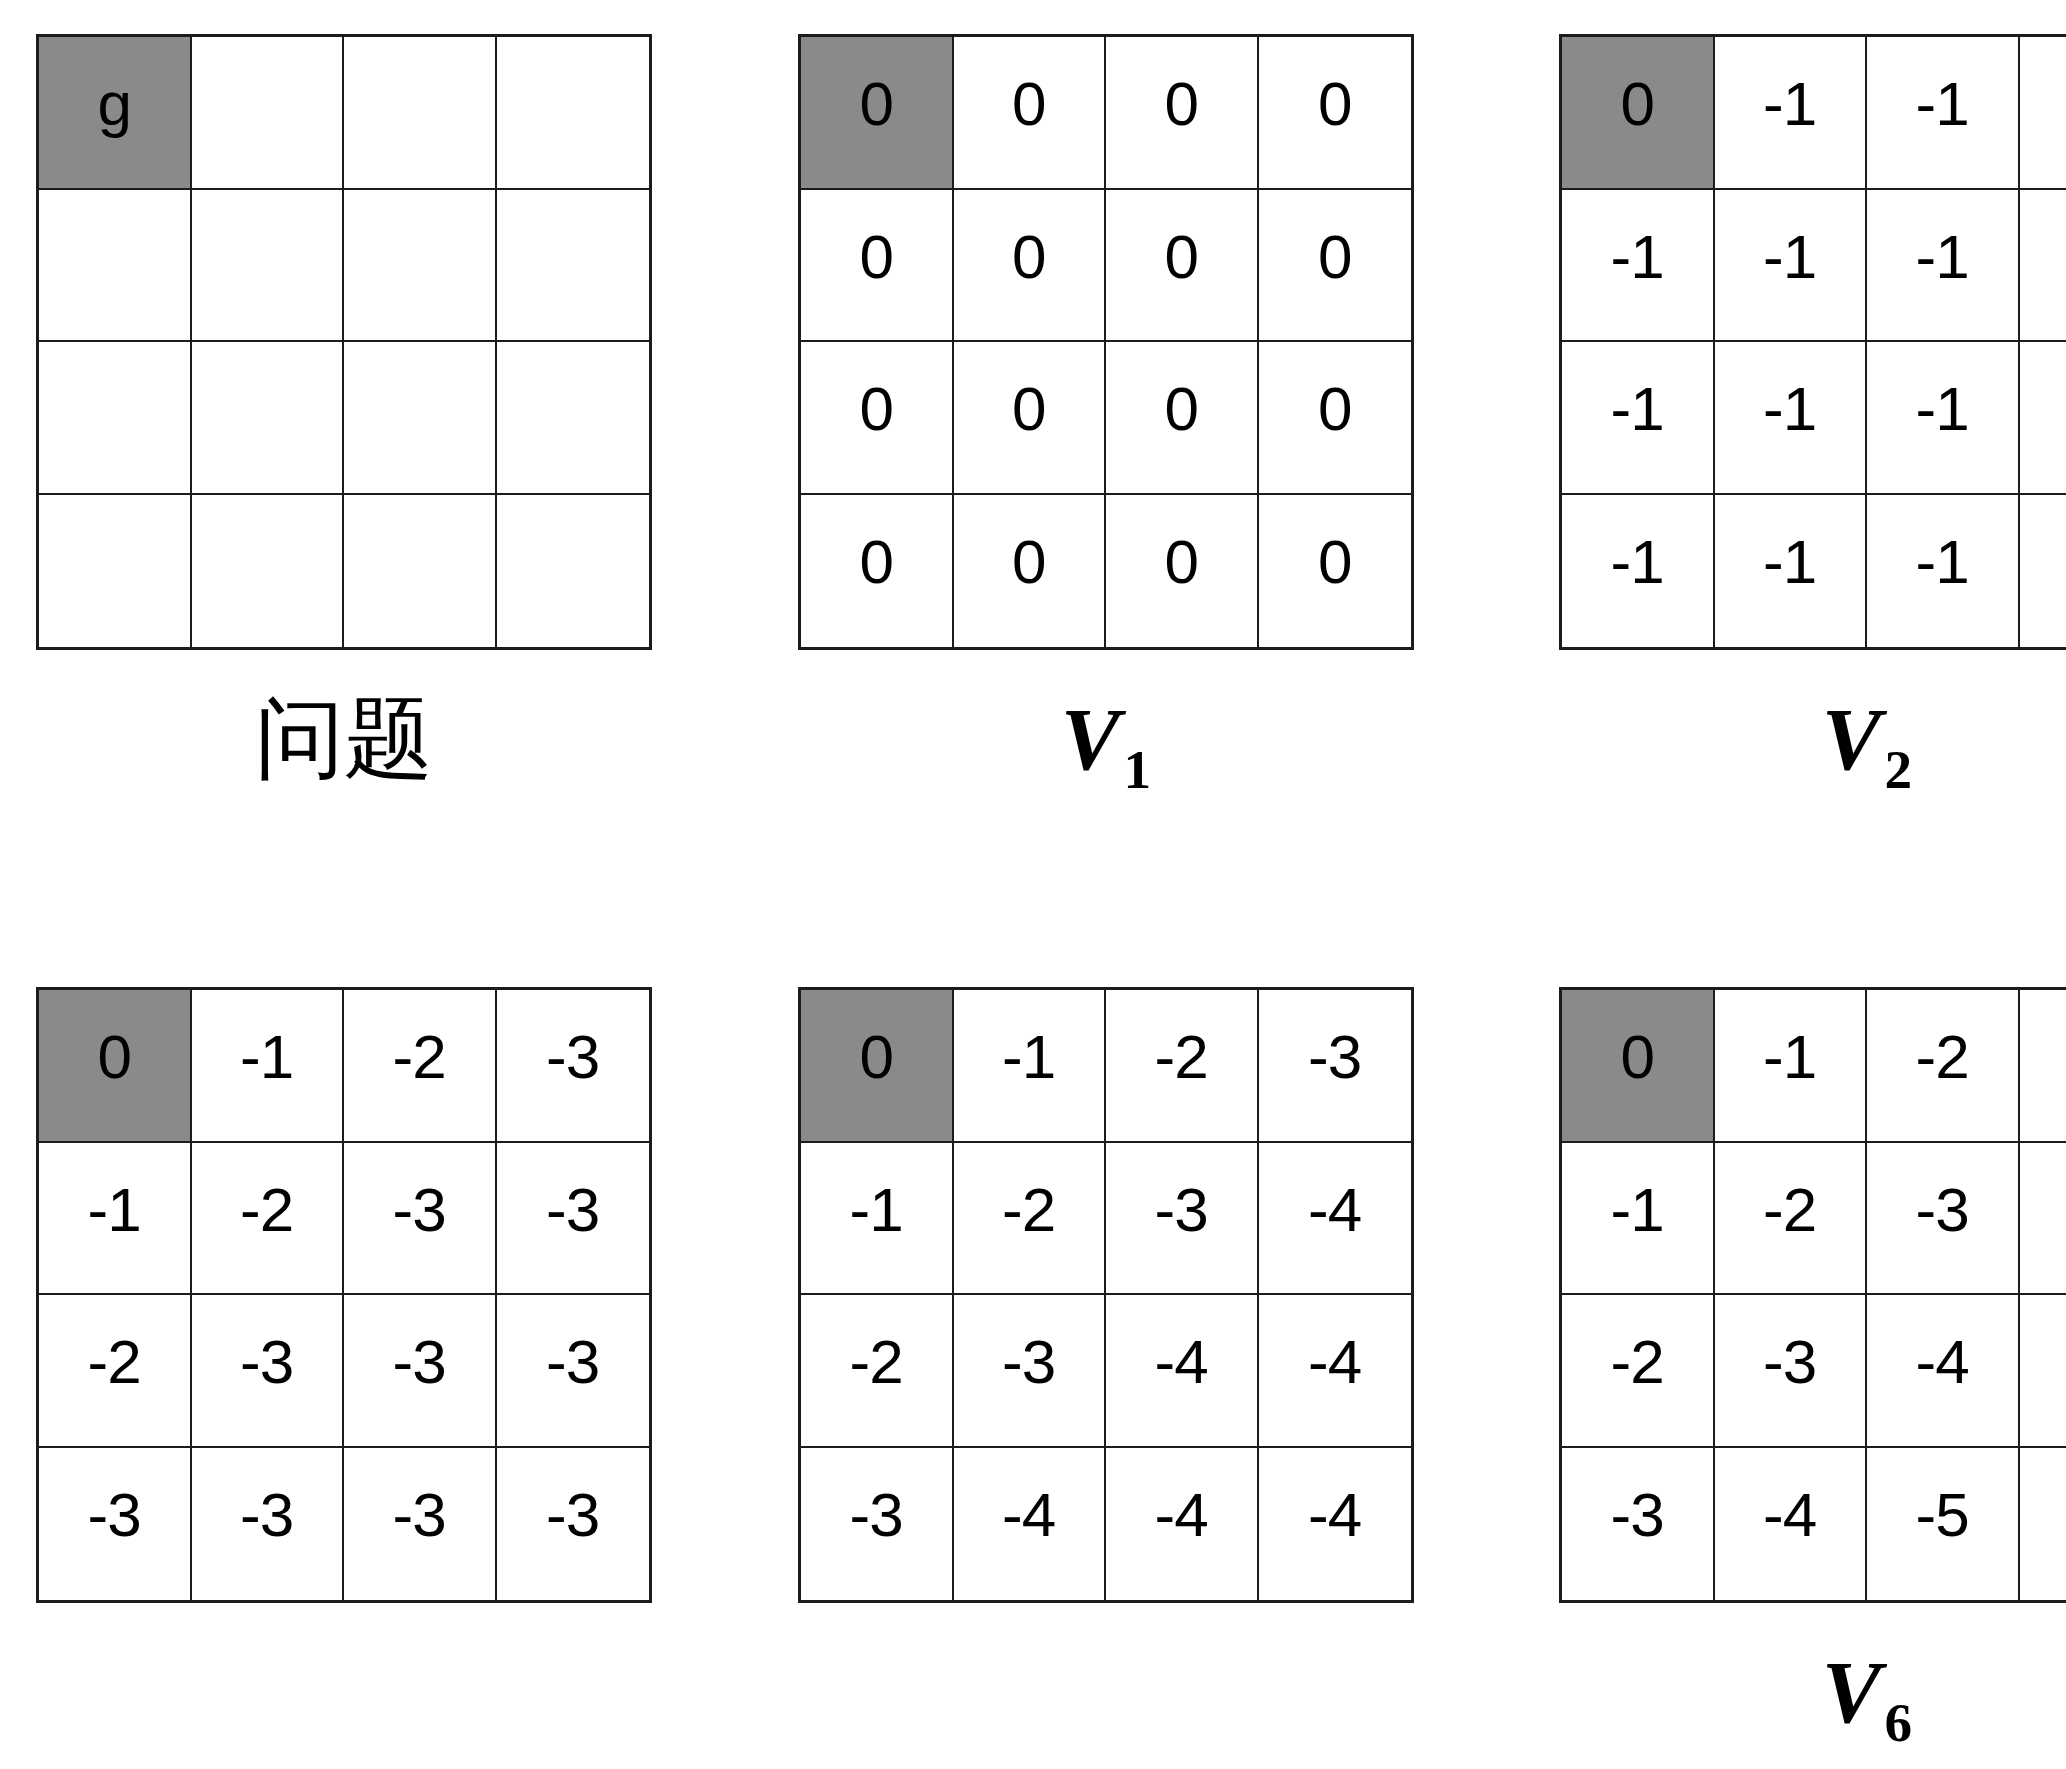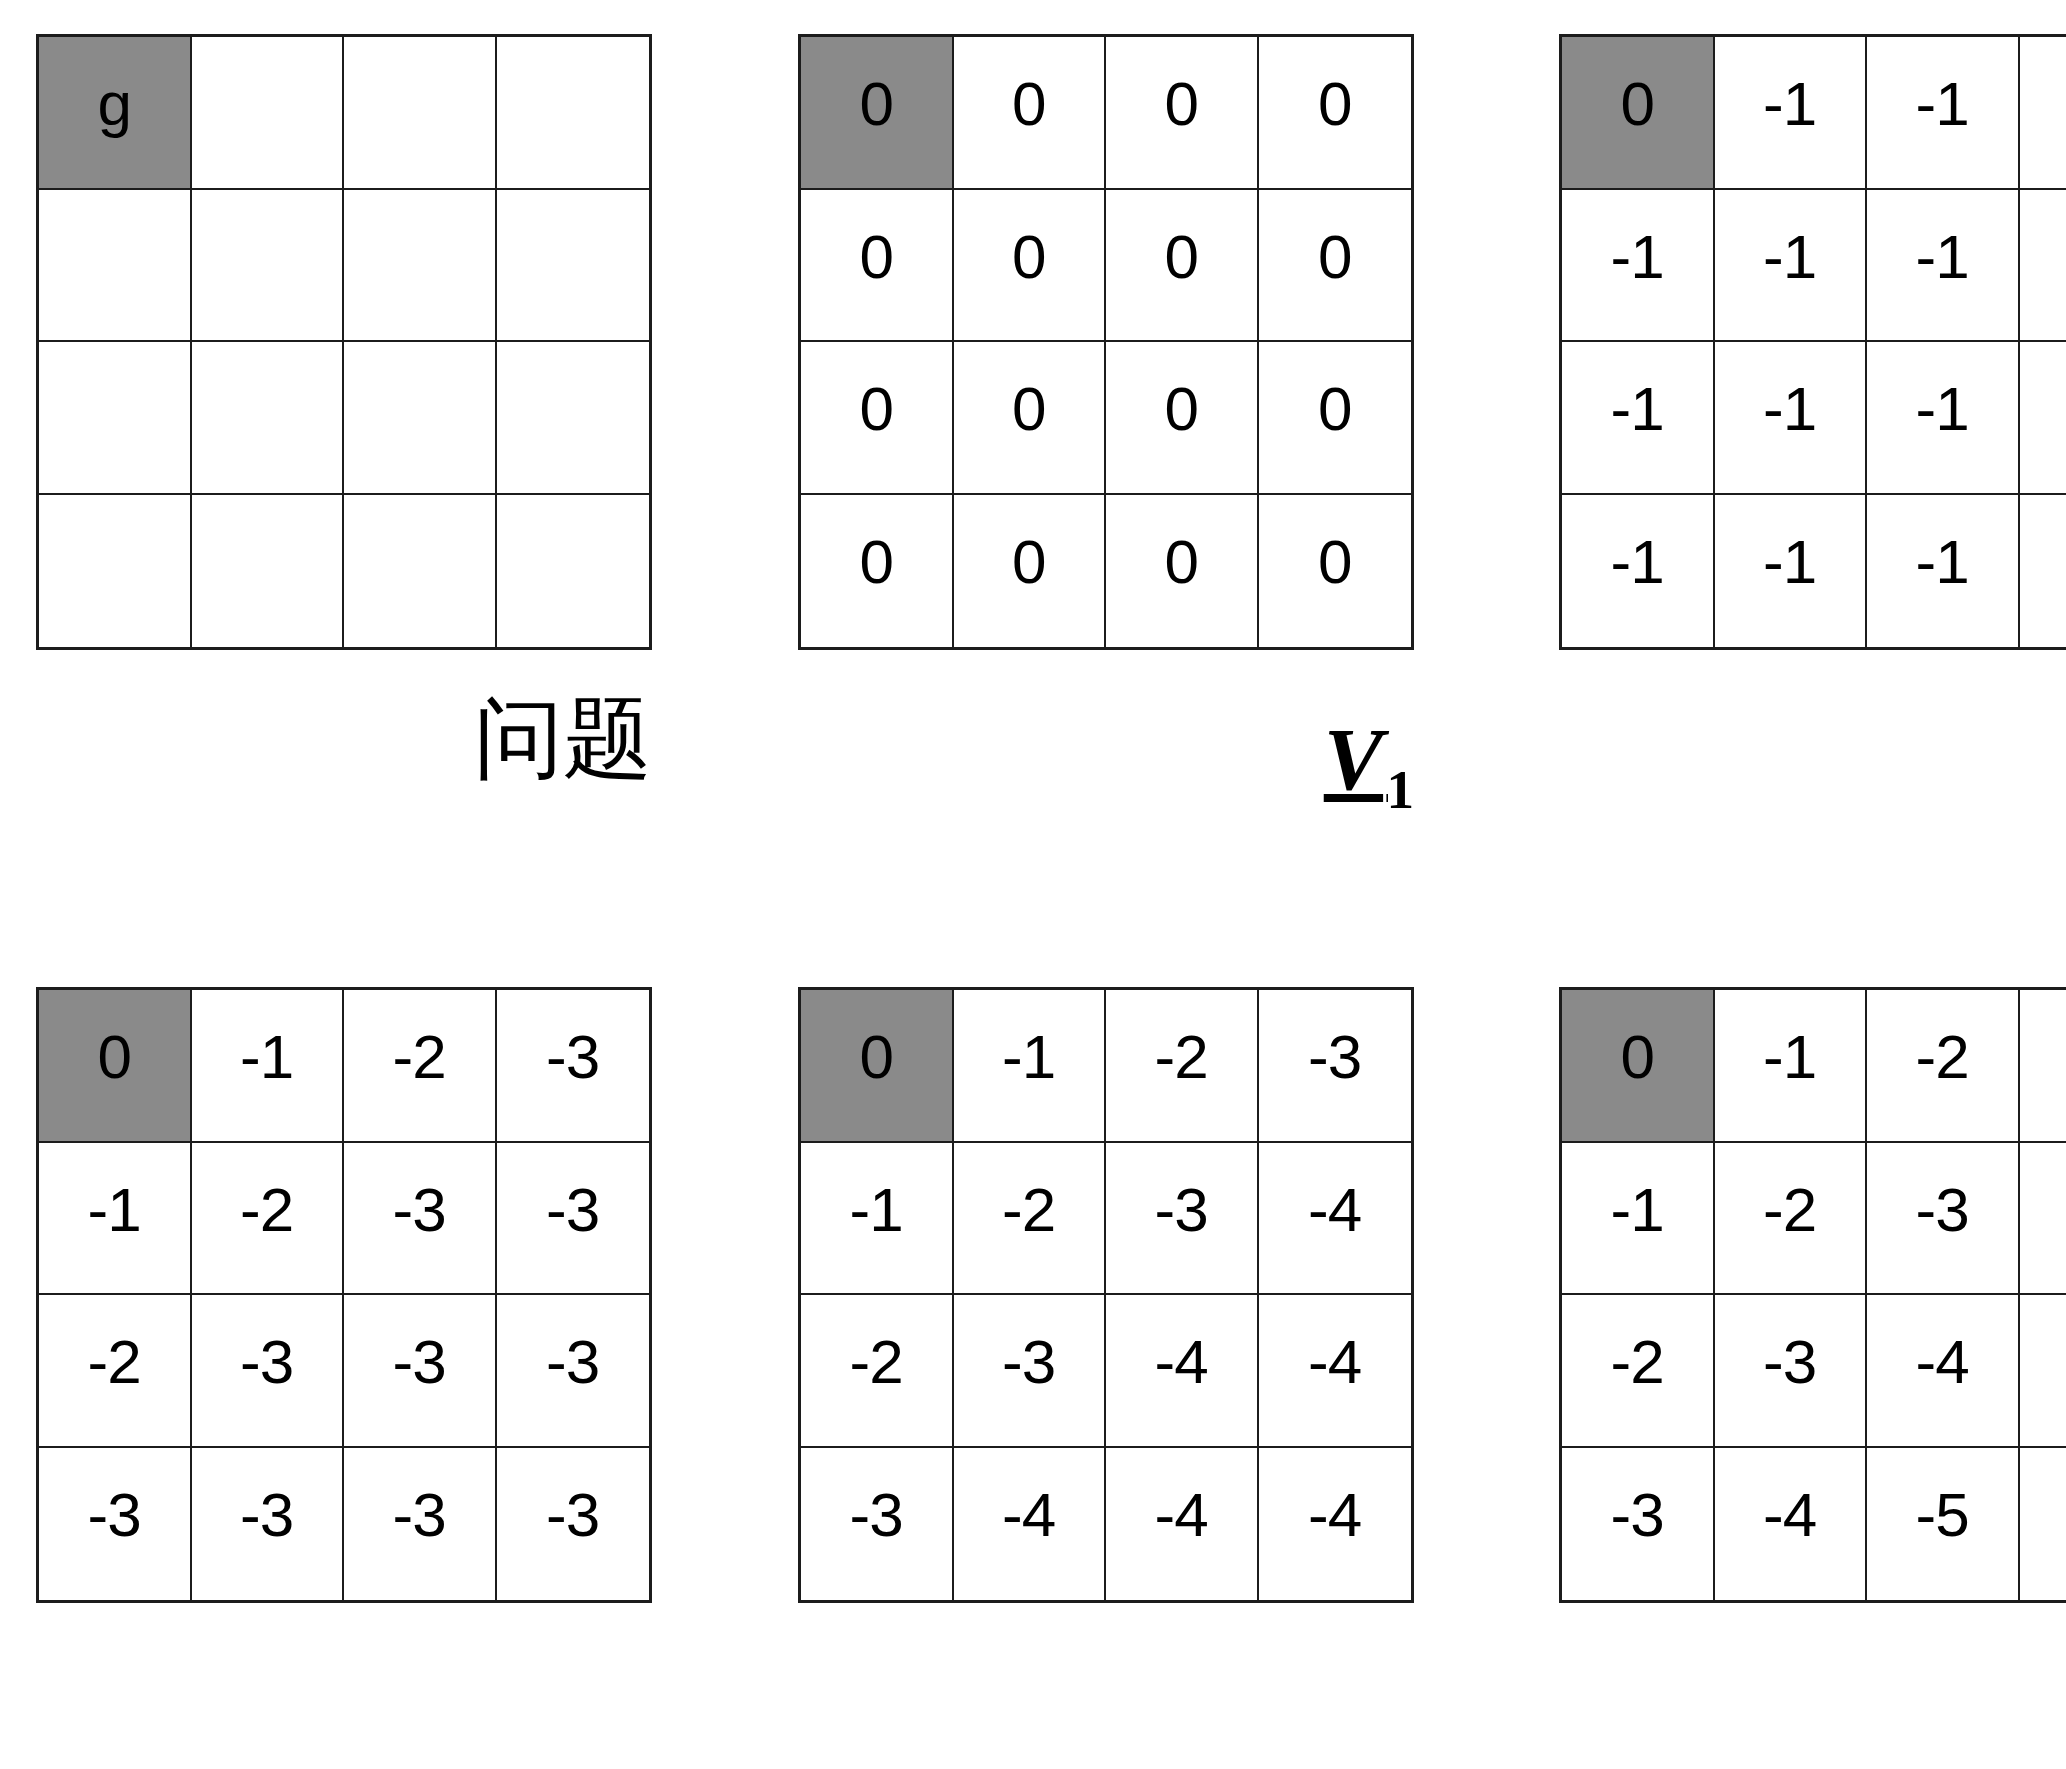--- a/index.html
+++ b/index.html
@@ -52,21 +52,21 @@
     color: #000000;
     letter-spacing: -0.8px;
   }
   .cell.col-last { border-right: none; }
   .cell.row-last { border-bottom: none; }
   .cell.shaded { background: #8a8a8a; }
 
   .caption {
     position: absolute;
     width: 100%;
-    text-align: right;
+    text-align: center;
     color: #000000;
     white-space: nowrap;
   }
   .caption-cn {
     font-family: "Liberation Serif", "DejaVu Serif", serif;
     font-size: 89px;
     line-height: 1;
     font-weight: 400;
   }
   .caption-v {
@@ -124,21 +124,21 @@
         <div class="cell col-last">0</div>
         <div class="cell">0</div>
         <div class="cell">0</div>
         <div class="cell">0</div>
         <div class="cell col-last">0</div>
         <div class="cell row-last">0</div>
         <div class="cell row-last">0</div>
         <div class="cell row-last">0</div>
         <div class="cell col-last row-last">0</div>
       </div>
-      <div class="caption caption-v" style="top: 681px; text-decoration: underline;"><span class="vsym">V</span><span class="vsub">1</span></div>
+      <div class="caption caption-v" style="top: 661px;"><span class="vsym">V</span><span class="vsub">1</span></div>
     </div>
     <div class="grid-block" style="left: 1559px; top: 34px; width: 616px;">
       <div class="grid" style="width: 616px; height: 616px;">
         <div class="cell shaded">0</div>
         <div class="cell">-1</div>
         <div class="cell">-1</div>
         <div class="cell col-last">-1</div>
         <div class="cell">-1</div>
         <div class="cell">-1</div>
         <div class="cell">-1</div>

